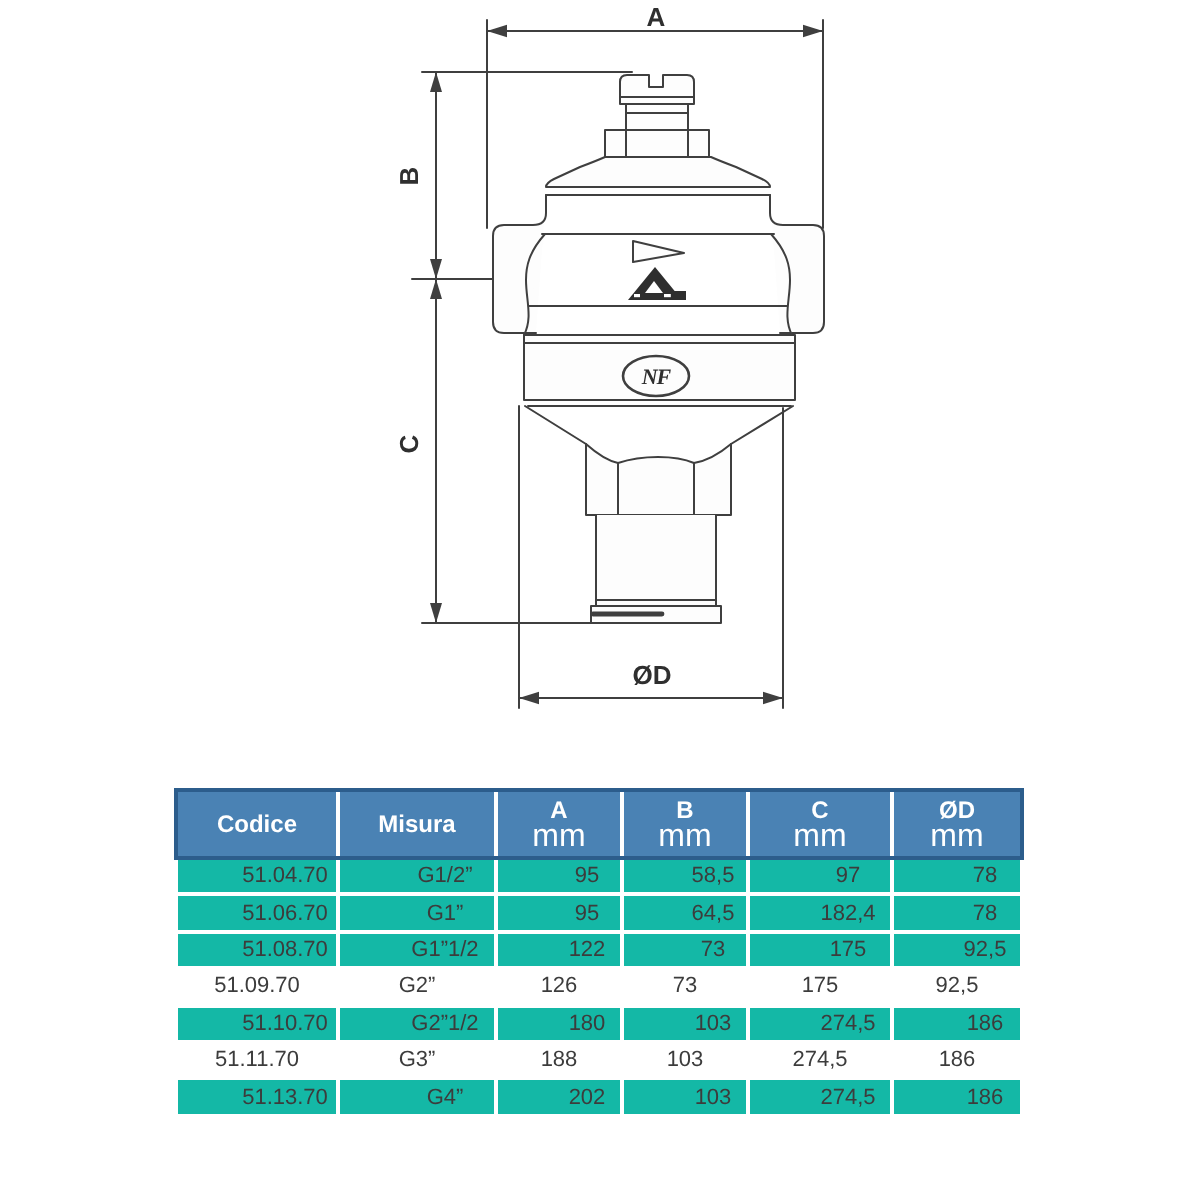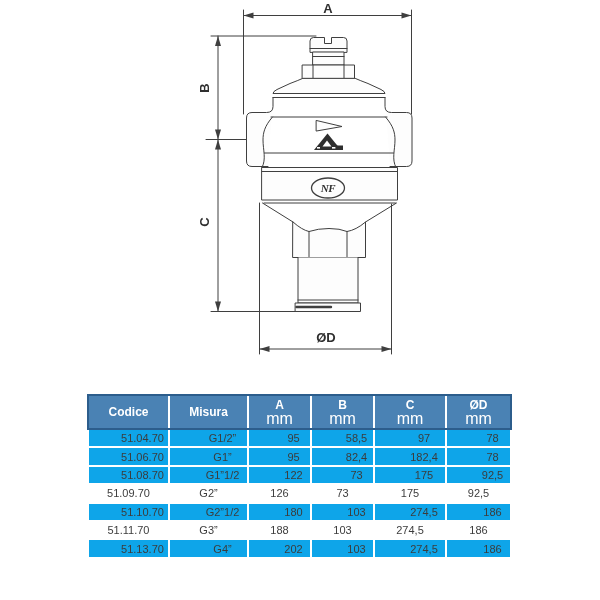--- a/index.html
+++ b/index.html
@@ -18,21 +18,21 @@
   table.dims thead { outline:2px solid #2c5d8c; }
   table.dims th {
     background:#4a82b4; color:#ffffff; font-size:12px; font-weight:bold;
     text-align:center; vertical-align:middle; height:32px; padding:0; line-height:14px;
   }
   table.dims th .unit { font-size:16px; font-weight:normal; }
   table.dims td {
     height:16.4px; padding:0; text-align:center; vertical-align:middle;
     font-size:11px; color:#3c3c3c; white-space:nowrap;
   }
-  tr.alt td   { background:#0ea5e9;padding-left:28px; }
+  tr.alt td   { background:#14b8a6;padding-left:28px; }
   tr.plain td { background:#ffffff; }
   col.c-codice { width:79px; } col.c-misura { width:77px; }
   col.c-a { width:61px; } col.c-b { width:61px; }
   col.c-c { width:70px; } col.c-d { width:63px; }
 </style>
 </head>
 <body>
 
 <div class="stage">
 
@@ -167,21 +167,21 @@
         <td>G1/2”</td>
         <td>95</td>
         <td>58,5</td>
         <td>97</td>
         <td>78</td>
       </tr>
       <tr class="alt">
         <td>51.06.70</td>
         <td>G1”</td>
         <td>95</td>
-        <td>82,4</td>
+        <td>64,5</td>
         <td>182,4</td>
         <td>78</td>
       </tr>
       <tr class="alt">
         <td>51.08.70</td>
         <td>G1”1/2</td>
         <td>122</td>
         <td>73</td>
         <td>175</td>
         <td>92,5</td>

